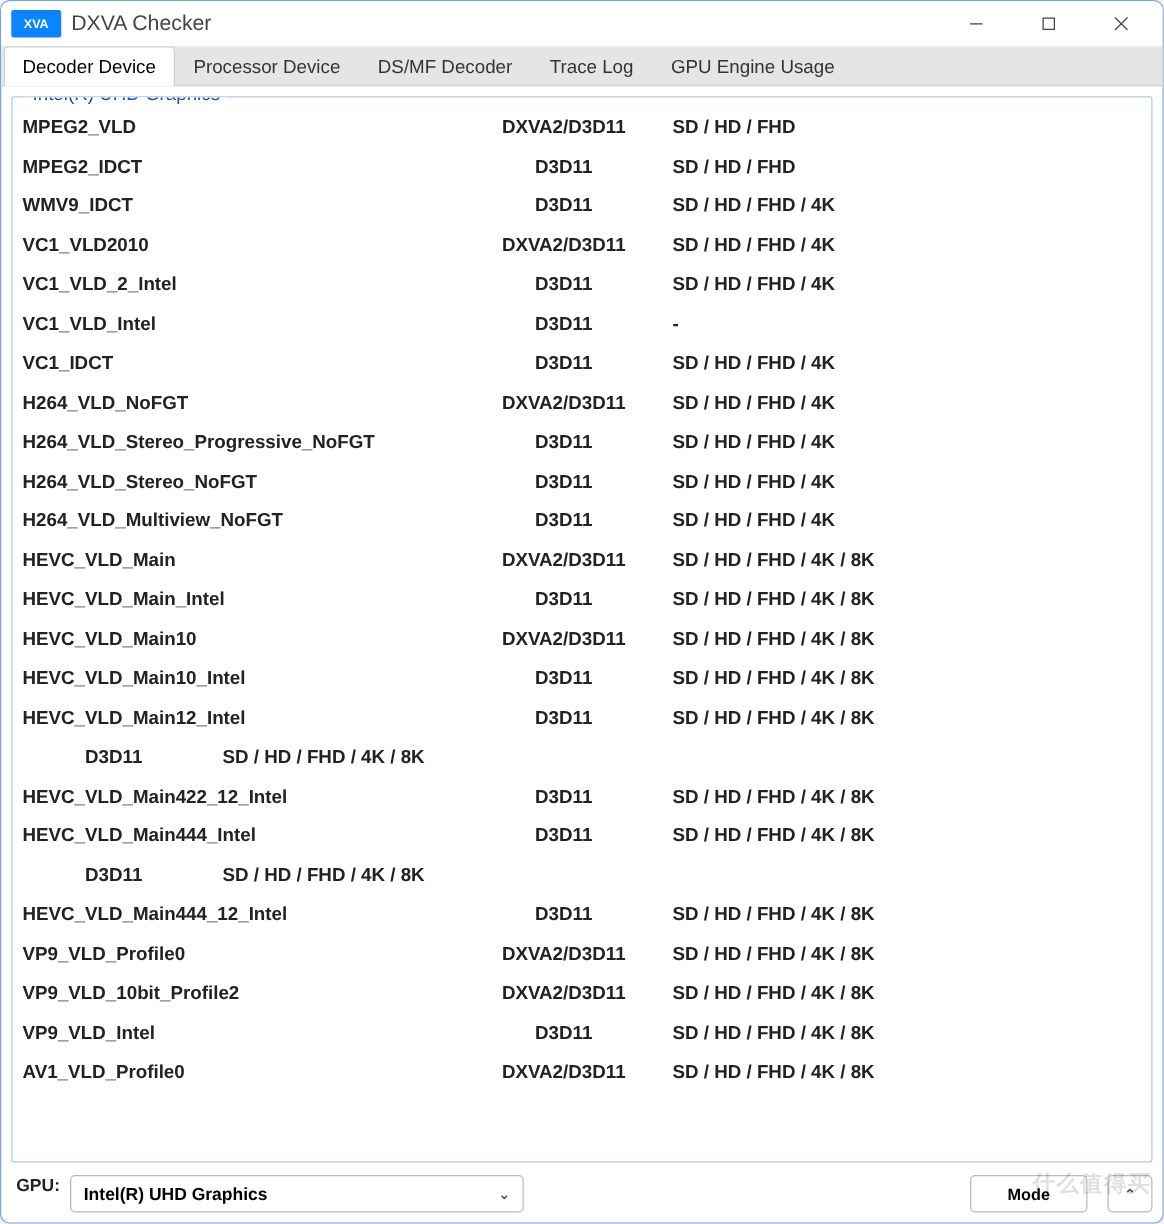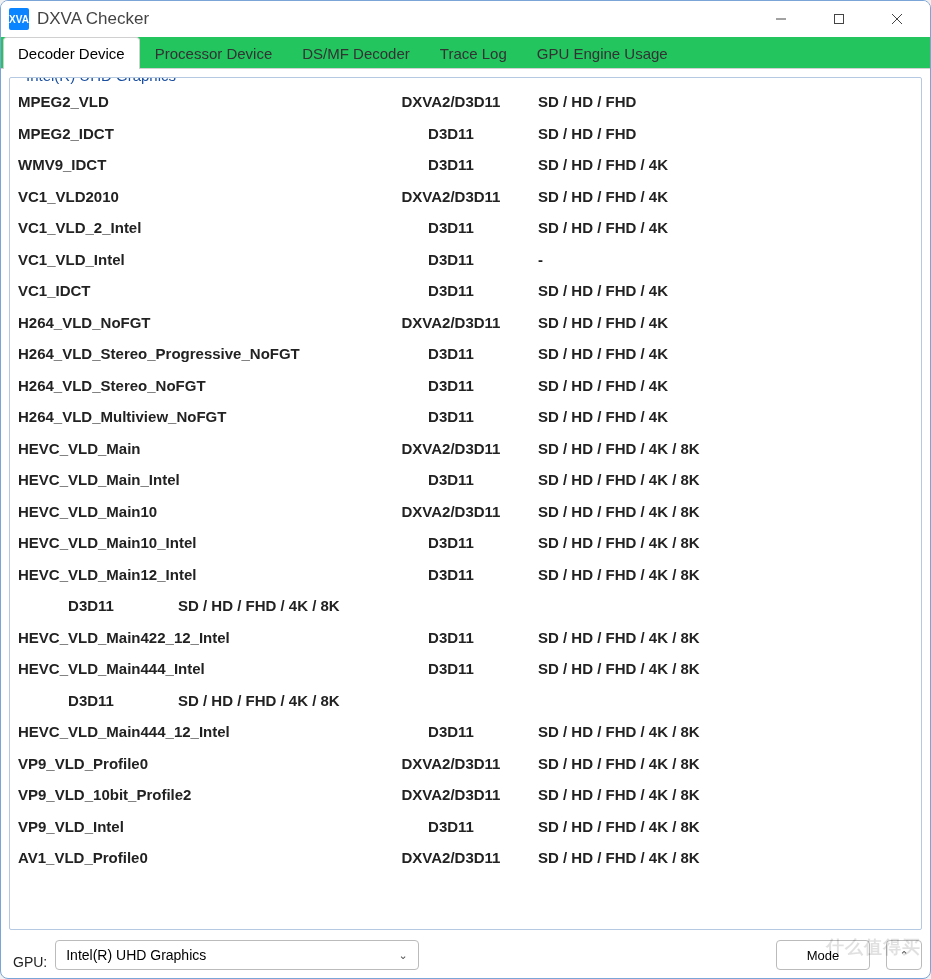--- a/index.html
+++ b/index.html
@@ -22,21 +22,21 @@
     overflow: hidden;
   }
   .titlebar {
     height: 36px;
     display: flex;
     align-items: center;
     padding: 0 4px 0 8px;
     background: #fff;
   }
   .app-icon {
-    width: 20px; height: 22px;
+    width: 40px; height: 22px;
     background: #0a84ff;
     color: #fff;
     font-size: 10px;
     font-weight: bold;
     display: flex;
     align-items: center;
     justify-content: center;
     margin-right: 8px;
     border-radius: 2px;
   }
@@ -44,21 +44,21 @@
   .win-controls { display: flex; }
   .win-btn {
     width: 58px; height: 32px;
     display: flex; align-items: center; justify-content: center;
     color: #555; font-size: 13px;
   }
   .win-btn svg { width: 12px; height: 12px; }
   .tabs {
     display: flex;
     border-bottom: 1px solid #d0d0d0;
-    background: #22c55e;
+    background: #e5e5e5;
     padding: 0 2px;
   }
   .tab {
     padding: 7px 14px;
     font-size: 15px;
     color: #333;
     border: 1px solid transparent;
     border-bottom: none;
     margin-bottom: -1px;
     cursor: default;
@@ -101,23 +101,24 @@
     display: flex;
     padding: 4px 6px 4px 6px;
     line-height: 23.5px;
     font-weight: bold;
   }
   .c1 { width: 360px; padding-left: 2px; }
   .c2 { width: 150px; text-align: center; }
   .c3 { flex: 1; padding-left: 12px; }
   .bottombar {
     display: flex;
-    align-items: flex-end;
+    align-items: flex-start;
     padding: 6px 8px 8px 8px;
     gap: 8px;
+    font-weight: bold;
   }
   .gpu-label { font-size: 14px; color: #222; padding-left: 4px; }
   .gpu-select {
     flex: 1;
     height: 30px;
     border: 1px solid #bbb;
     border-radius: 4px;
     background: #fff;
     padding: 0 10px;
     display: flex;

